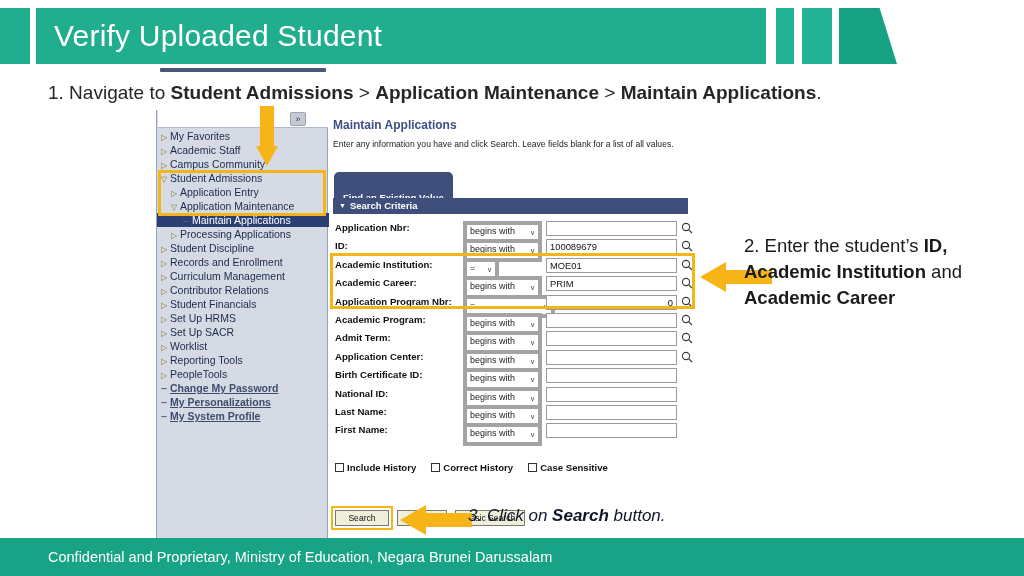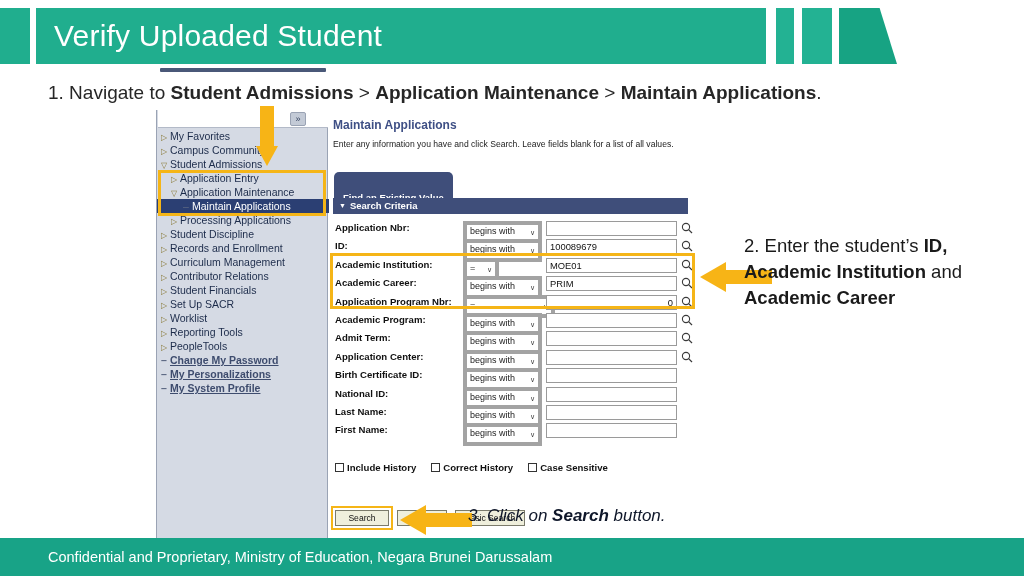--- a/index.html
+++ b/index.html
@@ -429,31 +429,33 @@
 </div>
 
 <div class="shot">
 
   <div class="nav-pane">
     <div class="nav-topbar">
       <div class="nav-expand">»</div>
     </div>
     <div class="nav-list" id="nav-list">
         <div class="nav-item lv1"><span class="tri">▷</span><span class="t">My Favorites</span></div>
+        <div class="nav-item lv1"><span class="tri">▷</span><span class="t">Academic Staff</span></div>
         <div class="nav-item lv1"><span class="tri">▷</span><span class="t">Campus Community</span></div>
         <div class="nav-item lv1"><span class="tri">▽</span><span class="t">Student Admissions</span></div>
         <div class="nav-item lv2"><span class="tri">▷</span><span class="t">Application Entry</span></div>
         <div class="nav-item lv2"><span class="tri">▽</span><span class="t">Application Maintenance</span></div>
         <div class="nav-item lv3 sel"><span class="dash">–</span><span class="t">Maintain Applications</span></div>
         <div class="nav-item lv2"><span class="tri">▷</span><span class="t">Processing Applications</span></div>
         <div class="nav-item lv1"><span class="tri">▷</span><span class="t">Student Discipline</span></div>
         <div class="nav-item lv1"><span class="tri">▷</span><span class="t">Records and Enrollment</span></div>
         <div class="nav-item lv1"><span class="tri">▷</span><span class="t">Curriculum Management</span></div>
         <div class="nav-item lv1"><span class="tri">▷</span><span class="t">Contributor Relations</span></div>
         <div class="nav-item lv1"><span class="tri">▷</span><span class="t">Student Financials</span></div>
+        <div class="nav-item lv1"><span class="tri">▷</span><span class="t">Set Up HRMS</span></div>
         <div class="nav-item lv1"><span class="tri">▷</span><span class="t">Set Up SACR</span></div>
         <div class="nav-item lv1"><span class="tri">▷</span><span class="t">Worklist</span></div>
         <div class="nav-item lv1"><span class="tri">▷</span><span class="t">Reporting Tools</span></div>
         <div class="nav-item lv1"><span class="tri">▷</span><span class="t">PeopleTools</span></div>
         <div class="nav-item lv1 lnk"><span class="dash">–</span><span class="t">Change My Password</span></div>
         <div class="nav-item lv1 lnk"><span class="dash">–</span><span class="t">My Personalizations</span></div>
         <div class="nav-item lv1 lnk"><span class="dash">–</span><span class="t">My System Profile</span></div>
       </div>
   </div>
 

